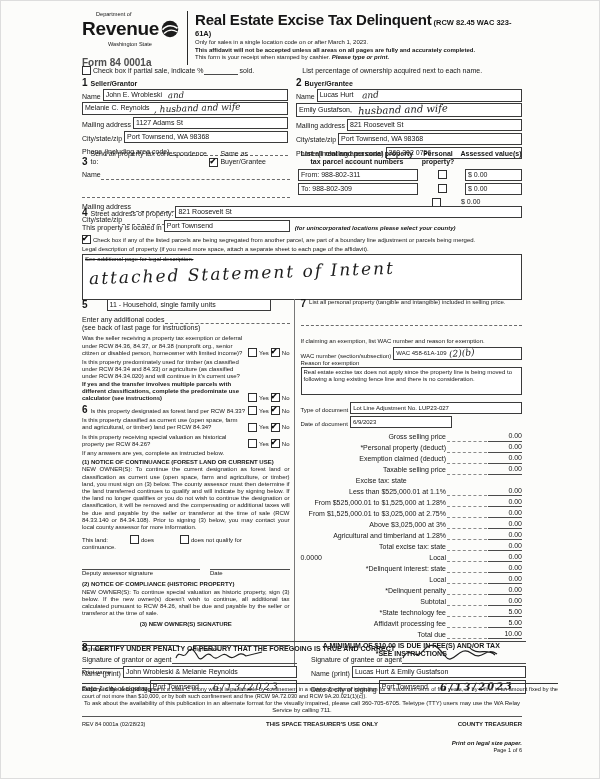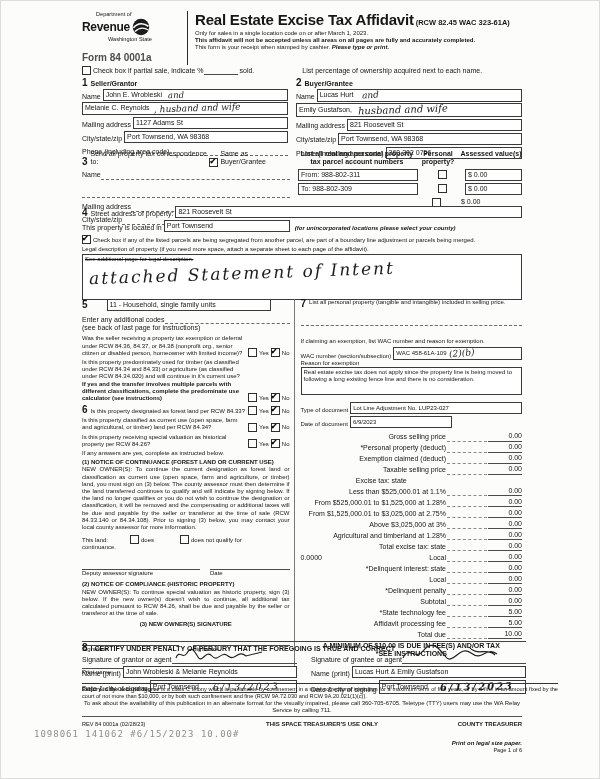--- a/index.html
+++ b/index.html
@@ -30,36 +30,36 @@
 </style>
 </head>
 <body>
 
 <div class="page">
 
   <div class="abs" style="left:82px;top:11px;width:440px;display:flex;">
     <div style="width:98px;flex:none;">
       <div class="tiny" style="padding-left:14px;">Department of</div>
       <div class="vmid">
-        <span class="b" style="font-size:12px;letter-spacing:-.3px;">Revenue</span>
+        <span class="b" style="font-size:19px;letter-spacing:-.3px;">Revenue</span>
         <span style="margin-left:2px;">
           <svg class="sig-svg" width="18" height="18" viewBox="0 0 24 24">
             <circle cx="12" cy="12" r="11" fill="#1c1c1c"></circle>
             <path d="M2 13 C8 6,16 7,22 11" stroke="#fcfcfa" stroke-width="2.4" fill="none"></path>
             <path d="M4 18 C10 12,17 13,22 16" stroke="#fcfcfa" stroke-width="1.8" fill="none"></path>
           </svg>
         </span>
       </div>
       <div class="tiny" style="padding-left:26px;">Washington State</div>
       <div class="b" style="font-size:10px;color:#4e4e4e;margin-top:10px;">Form 84 0001a</div>
     </div>
     <div style="border-left:1.6px solid #2a2a2a;margin:0 7px;height:54px;"></div>
     <div style="flex:1;">
       <div>
-        <span class="b" style="font-size:15px;letter-spacing:-.2px;">Real Estate Excise Tax Affidavit</span>
+        <span class="b" style="font-size:15px;letter-spacing:-.2px;">Real Estate Excise Tax Delinquent</span>
         <span class="b" style="font-size:7.5px;">(RCW 82.45 WAC 323-61A)</span>
       </div>
       <div class="small" style="margin-top:1px;">Only for sales in a single location code on or after March 1, 2023.</div>
       <div class="small b">This affidavit will not be accepted unless all areas on all pages are fully and accurately completed.</div>
       <div class="small">
         <span>This form is your receipt when stamped by cashier.</span>
         <span class="i b">Please type or print.</span>
       </div>
     </div>
   </div>
@@ -523,20 +523,19 @@
     <span class="b">Perjury in the second degree</span><span> is a class C felony which is punishable by confinement in a state correctional institution for a maximum term of five years, or by a fine in an amount fixed by the court of not more than $10,000, or by both such confinement and fine (RCW 9A.72.030 and RCW 9A.20.021(1)(c)).</span>
   </div>
   <div class="abs small c" style="left:82px;top:700px;width:440px;">To ask about the availability of this publication in an alternate format for the visually impaired, please call 360-705-6705. Teletype (TTY) users may use the WA Relay Service by calling 711.</div>
 
   <div class="abs" style="left:82px;top:716px;width:440px;border-top:1px solid #555;padding-top:4px;display:flex;">
     <span class="tiny" style="width:150px;">REV 84 0001a   (02/28/23)</span>
     <span class="b small" style="flex:1;text-align:center;">THIS SPACE TREASURER'S USE ONLY</span>
     <span class="b small" style="width:110px;text-align:right;">COUNTY TREASURER</span>
   </div>
 
-  <div class="abs" style="left:34px;top:729px;font-family:'DejaVu Sans Mono',monospace;font-size:9px;letter-spacing:1px;color:#8f8f8f;">1098061 141062 #6/15/2023 10.00#</div>
 
   <div class="abs" style="right:78px;top:740px;text-align:right;">
     <div class="b i small">Print on legal size paper.</div>
     <div class="tiny">Page 1 of 6</div>
   </div>
 
 </div>
 
 </body></html>

